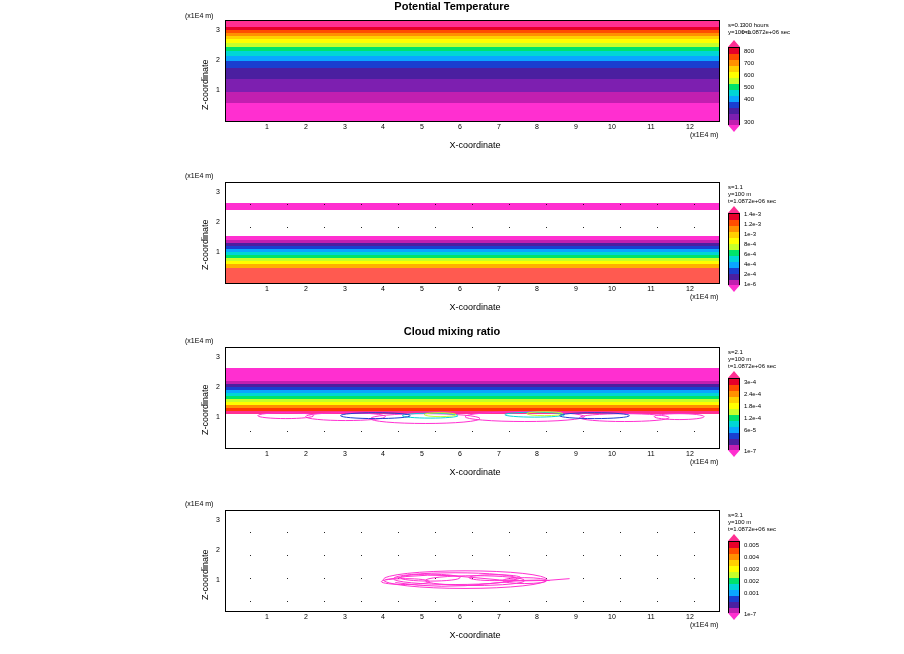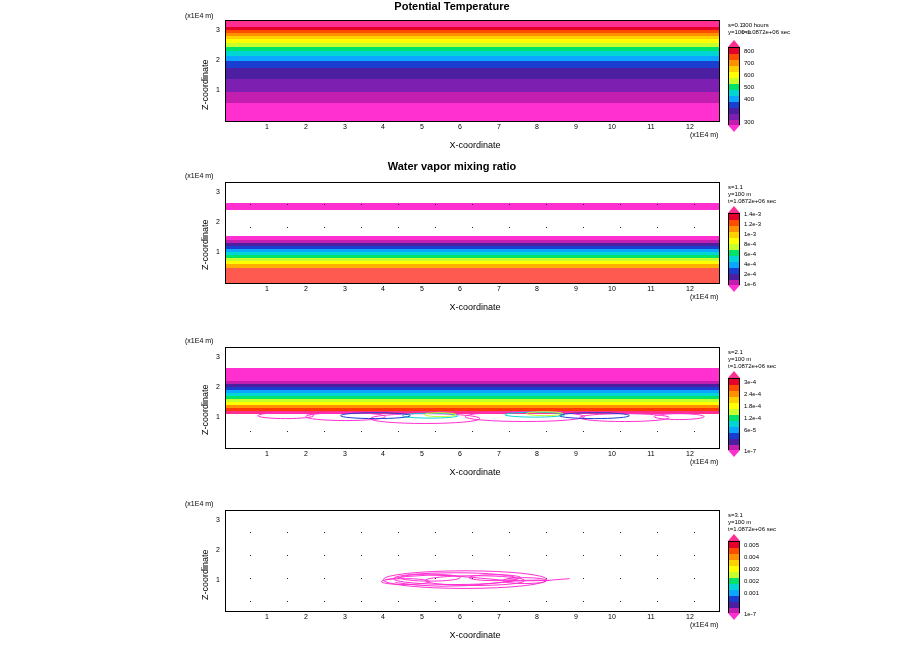--- a/index.html
+++ b/index.html
@@ -104,21 +104,20 @@
       <div class="cblab" style="left:16px;top:26px;">800</div>
       <div class="cblab" style="left:16px;top:38px;">700</div>
       <div class="cblab" style="left:16px;top:50px;">600</div>
       <div class="cblab" style="left:16px;top:62px;">500</div>
       <div class="cblab" style="left:16px;top:74px;">400</div>
       <div class="cblab" style="left:16px;top:97px;">300</div>
     </div>
   </div>
 
   <div class="panel" style="top:160px;height:165px;">
-    <div class="title" style="top:0px;">Water vapor mixing ratio</div>
     <div class="ztop" style="left:185px;top:12px;">(x1E4 m)</div>
     <div class="ylabel" style="left:200px;top:110px;">Z-coordinate</div>
 
     <div class="plotbox" style="left:225px;top:22px;width:495px;height:102px;">
       <div class="band" style="top:0px;height:20px;background:#ffffff;"></div>
       <div class="band" style="top:20px;height:7px;background:#ff2fd0;"></div>
       <div class="band" style="top:27px;height:26px;background:#ffffff;"></div>
       <div class="band" style="top:53px;height:4px;background:#ff2fd0;"></div>
       <div class="band" style="top:57px;height:3px;background:#c21fb0;"></div>
       <div class="band" style="top:60px;height:3px;background:#4b1fa0;"></div>
@@ -180,20 +179,21 @@
       <div class="cblab" style="left:16px;top:47px;">1e-3</div>
       <div class="cblab" style="left:16px;top:57px;">8e-4</div>
       <div class="cblab" style="left:16px;top:67px;">6e-4</div>
       <div class="cblab" style="left:16px;top:77px;">4e-4</div>
       <div class="cblab" style="left:16px;top:87px;">2e-4</div>
       <div class="cblab" style="left:16px;top:97px;">1e-6</div>
     </div>
   </div>
 
   <div class="panel" style="top:325px;height:165px;">
+    <div class="title" style="top:0px;">Cloud mixing ratio</div>
     <div class="ztop" style="left:185px;top:12px;">(x1E4 m)</div>
     <div class="ylabel" style="left:200px;top:110px;">Z-coordinate</div>
 
     <div class="plotbox" style="left:225px;top:22px;width:495px;height:102px;">
       <div class="band" style="top:0px;height:20px;background:#ffffff;"></div>
       <div class="band" style="top:20px;height:13px;background:#ff2fd0;"></div>
       <div class="band" style="top:33px;height:3px;background:#c21fb0;"></div>
       <div class="band" style="top:36px;height:3px;background:#4b1fa0;"></div>
       <div class="band" style="top:39px;height:3px;background:#1a3fd0;"></div>
       <div class="band" style="top:42px;height:3px;background:#0aa6ff;"></div>

